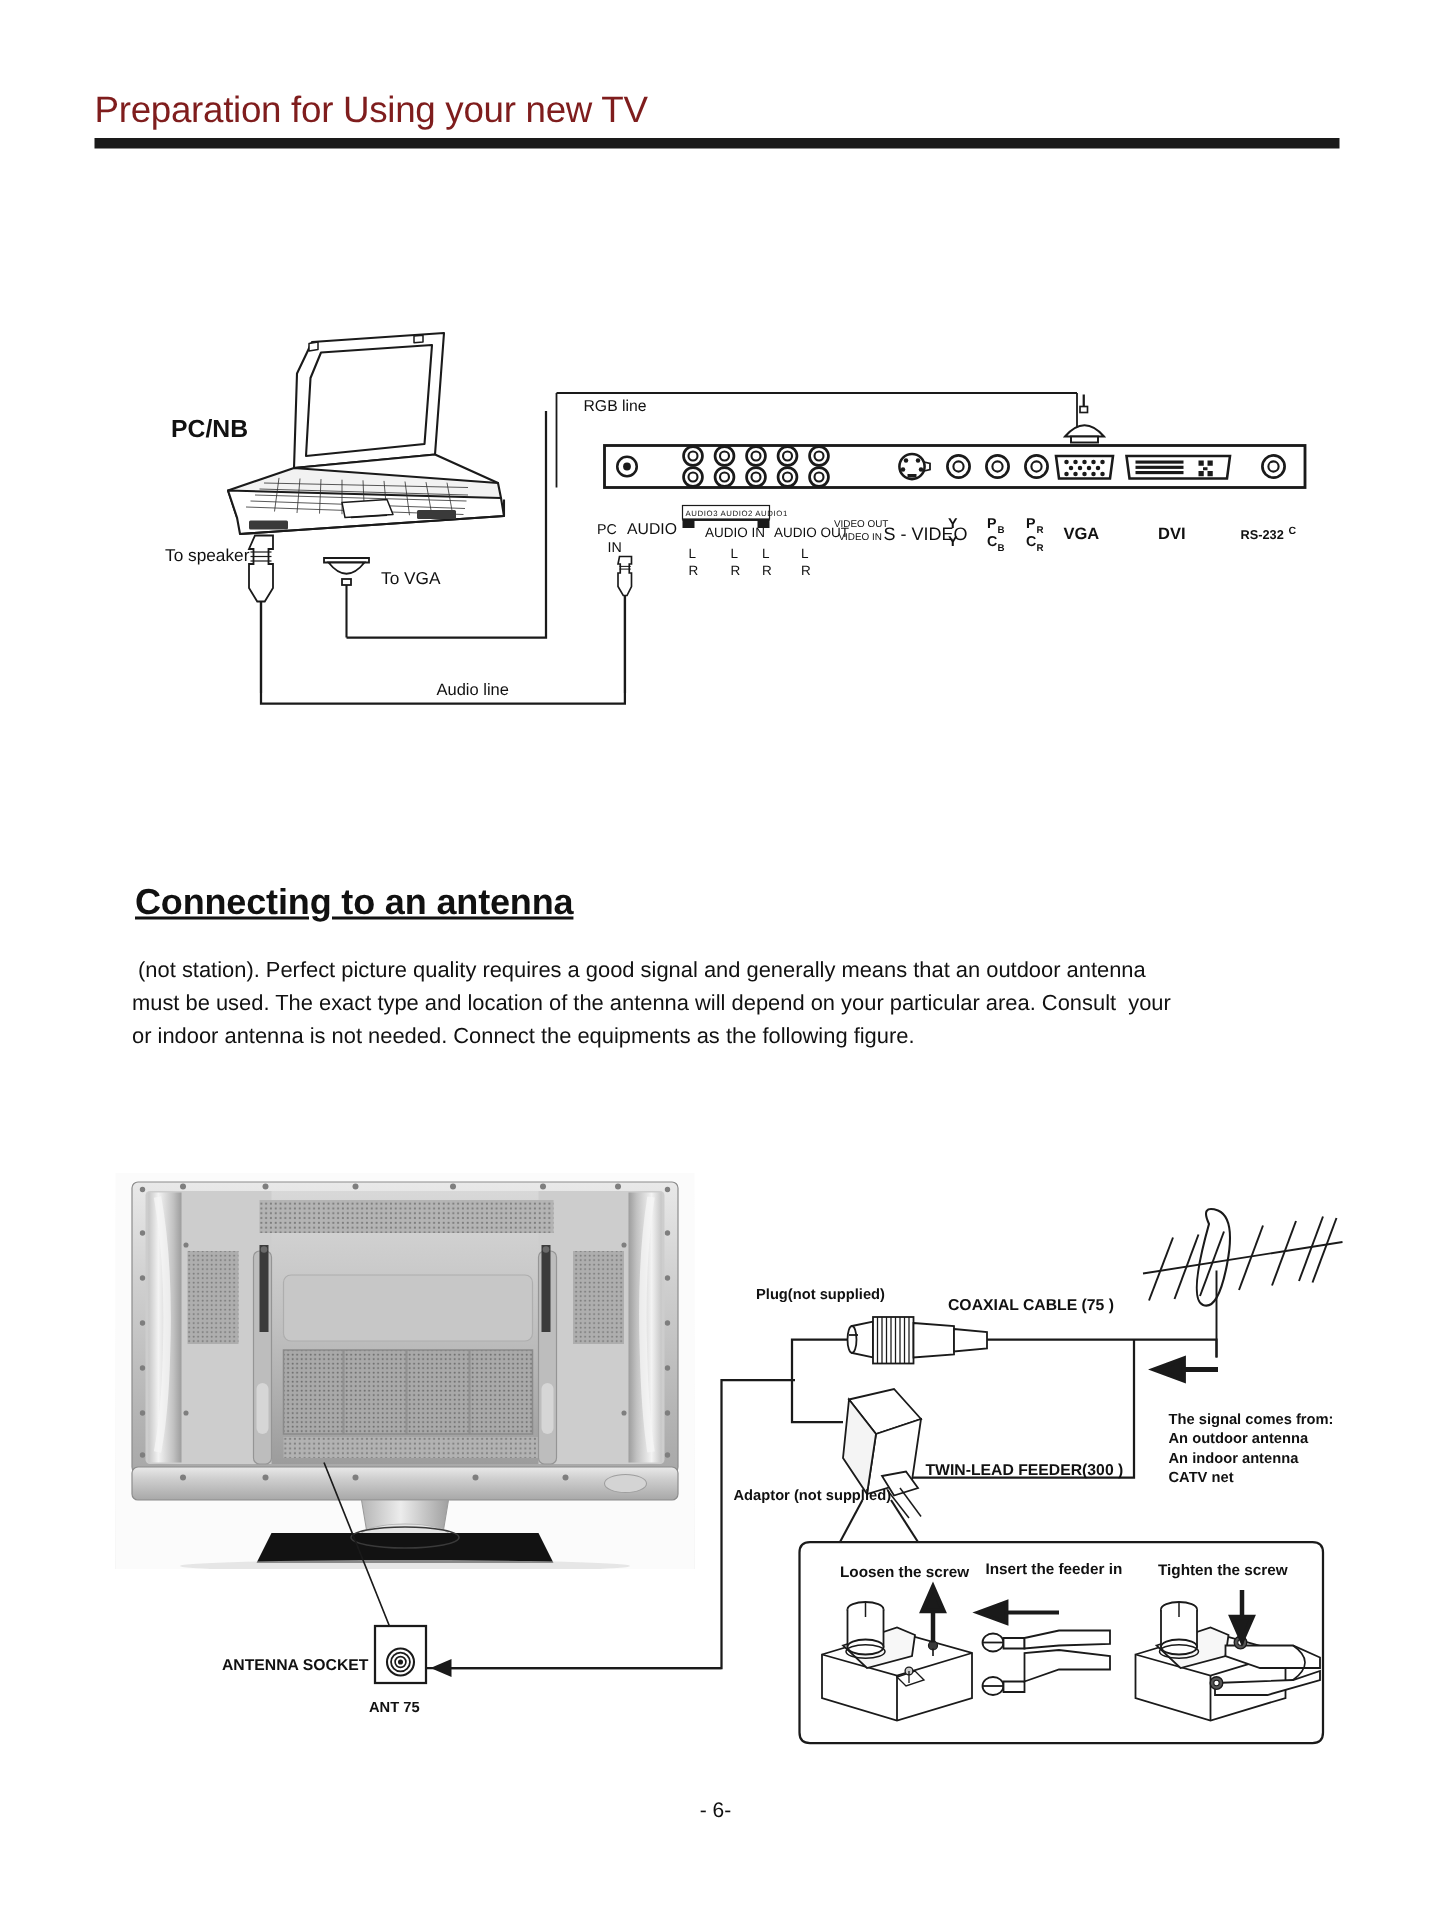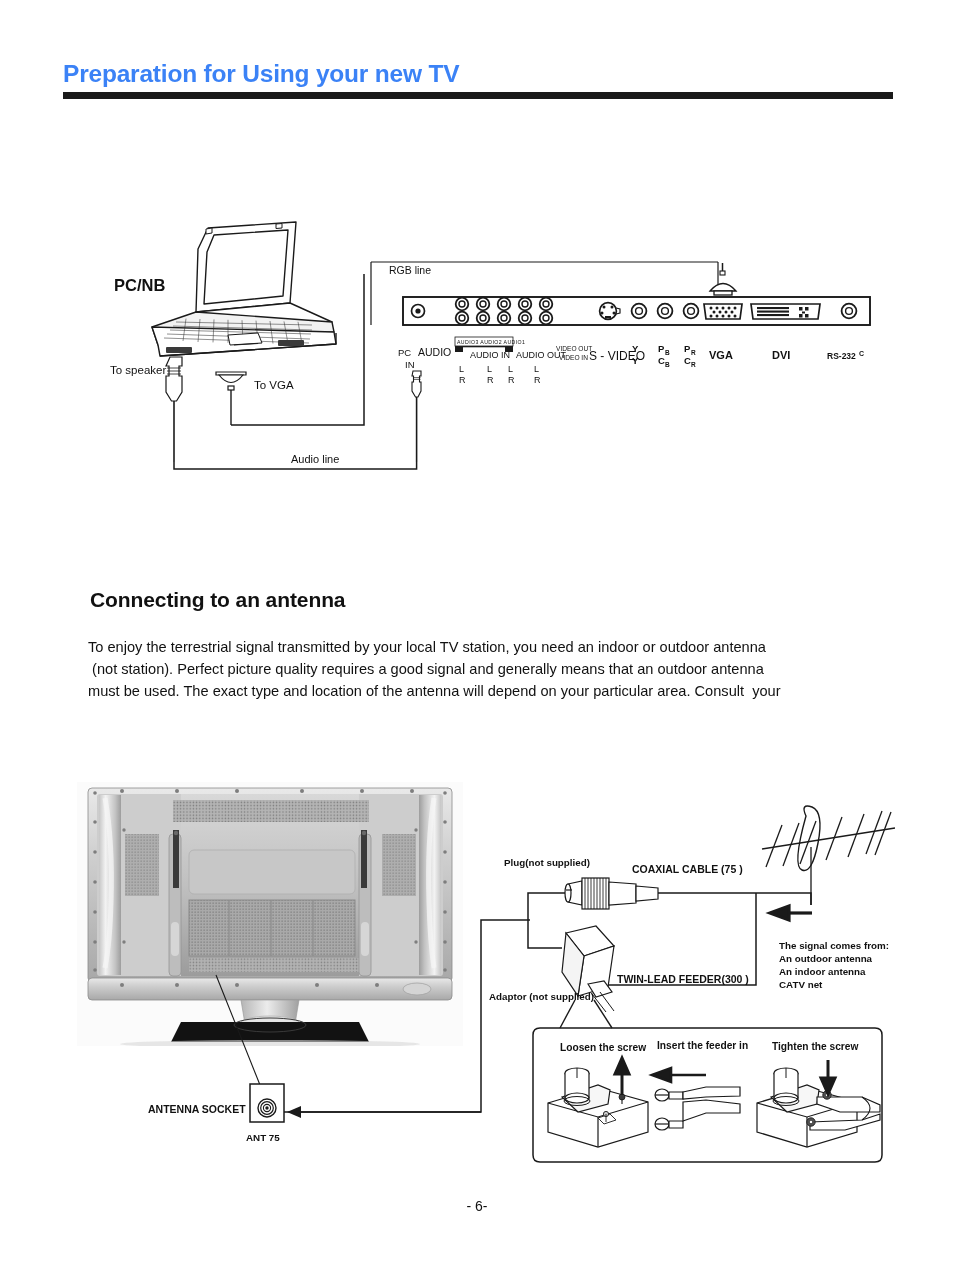--- a/index.html
+++ b/index.html
@@ -15,39 +15,40 @@
     overflow: hidden;
   }
 
   
   #page-header {
     position: absolute;
     left: 63px; top: 60px; width: 830px;
   }
   #page-header .title {
     font-size: 24.5px;
-    font-weight: bold;
+    font-weight: normal;
     letter-spacing: -0.2px;
-    color: #3b82f6;
+    color: #7f1d1d;
     white-space: pre;
   }
   #page-header .rule {
     margin-top: 4px;
     height: 7px;
     background: #1a1a1a;
     width: 830px;
   }
 
   
   #antenna-heading {
     position: absolute;
     left: 90px; top: 588px;
-    font-size: 21px; font-weight: bold;
+    font-size: 24px; font-weight: bold;
     letter-spacing: -0.1px;
     white-space: pre;
+    text-decoration: underline;
   }
   #antenna-paragraph {
     position: absolute;
     left: 88px; top: 637px; width: 770px;
     font-size: 14.6px;
     line-height: 21.8px;
     color: #111;
   }
   #antenna-paragraph div { white-space: pre; }
 
@@ -298,23 +299,23 @@
     <text x="508" y="372">L</text>
       <text x="508" y="383">R</text>
     <text x="534" y="372">L</text>
       <text x="534" y="383">R</text>
   </g>
 </svg>
 
 <div id="antenna-heading">Connecting to an antenna</div>
 
 <div id="antenna-paragraph">
-  <div>To enjoy the terrestrial signal transmitted by your local TV station, you need an indoor or outdoor antenna</div>
   <div> (not station). Perfect picture quality requires a good signal and generally means that an outdoor antenna</div>
   <div>must be used. The exact type and location of the antenna will depend on your particular area. Consult  your</div>
+  <div>or indoor antenna is not needed. Connect the equipments as the following figure.</div>
 </div>
 
 <div id="tv-photo">
   <svg width="386" height="264" viewBox="0 0 386 264">
     <defs>
       <linearGradient id="gBezel" x1="0" y1="0" x2="0" y2="1">
         <stop offset="0%" stop-color="#e9e9e9"></stop>
         <stop offset="35%" stop-color="#cfcfcf"></stop>
         <stop offset="100%" stop-color="#a8a8a8"></stop>
       </linearGradient>

